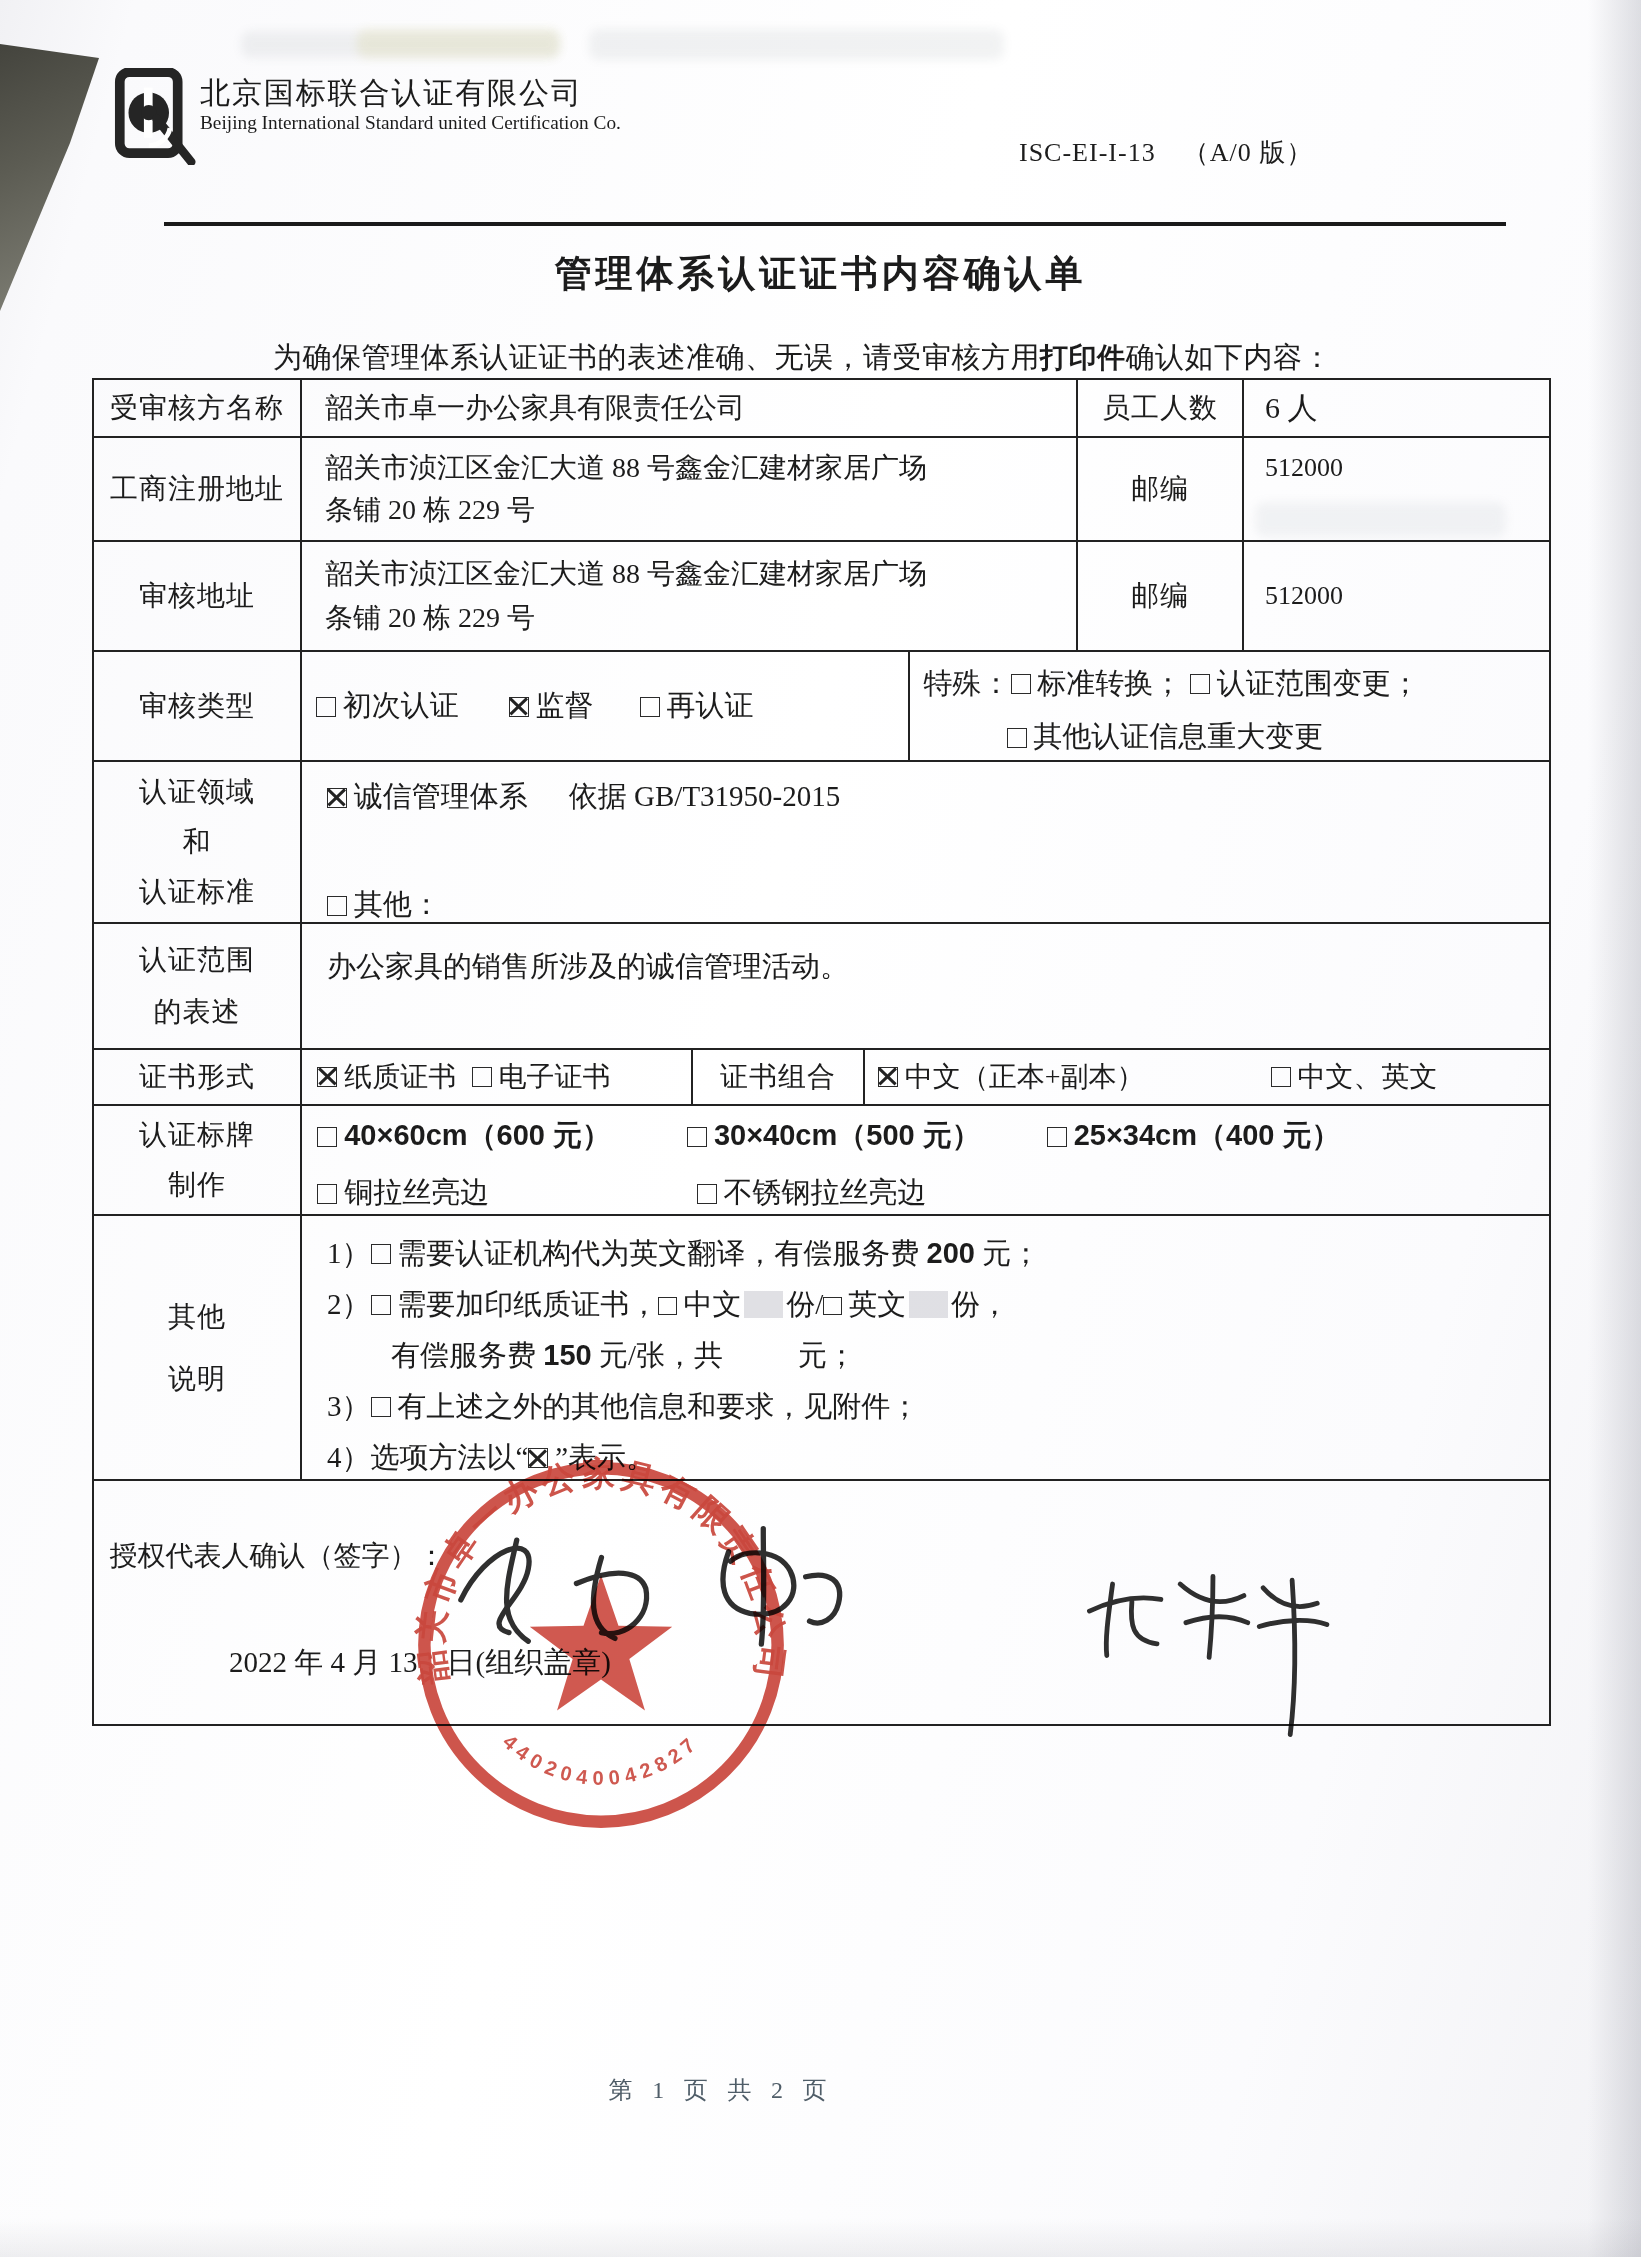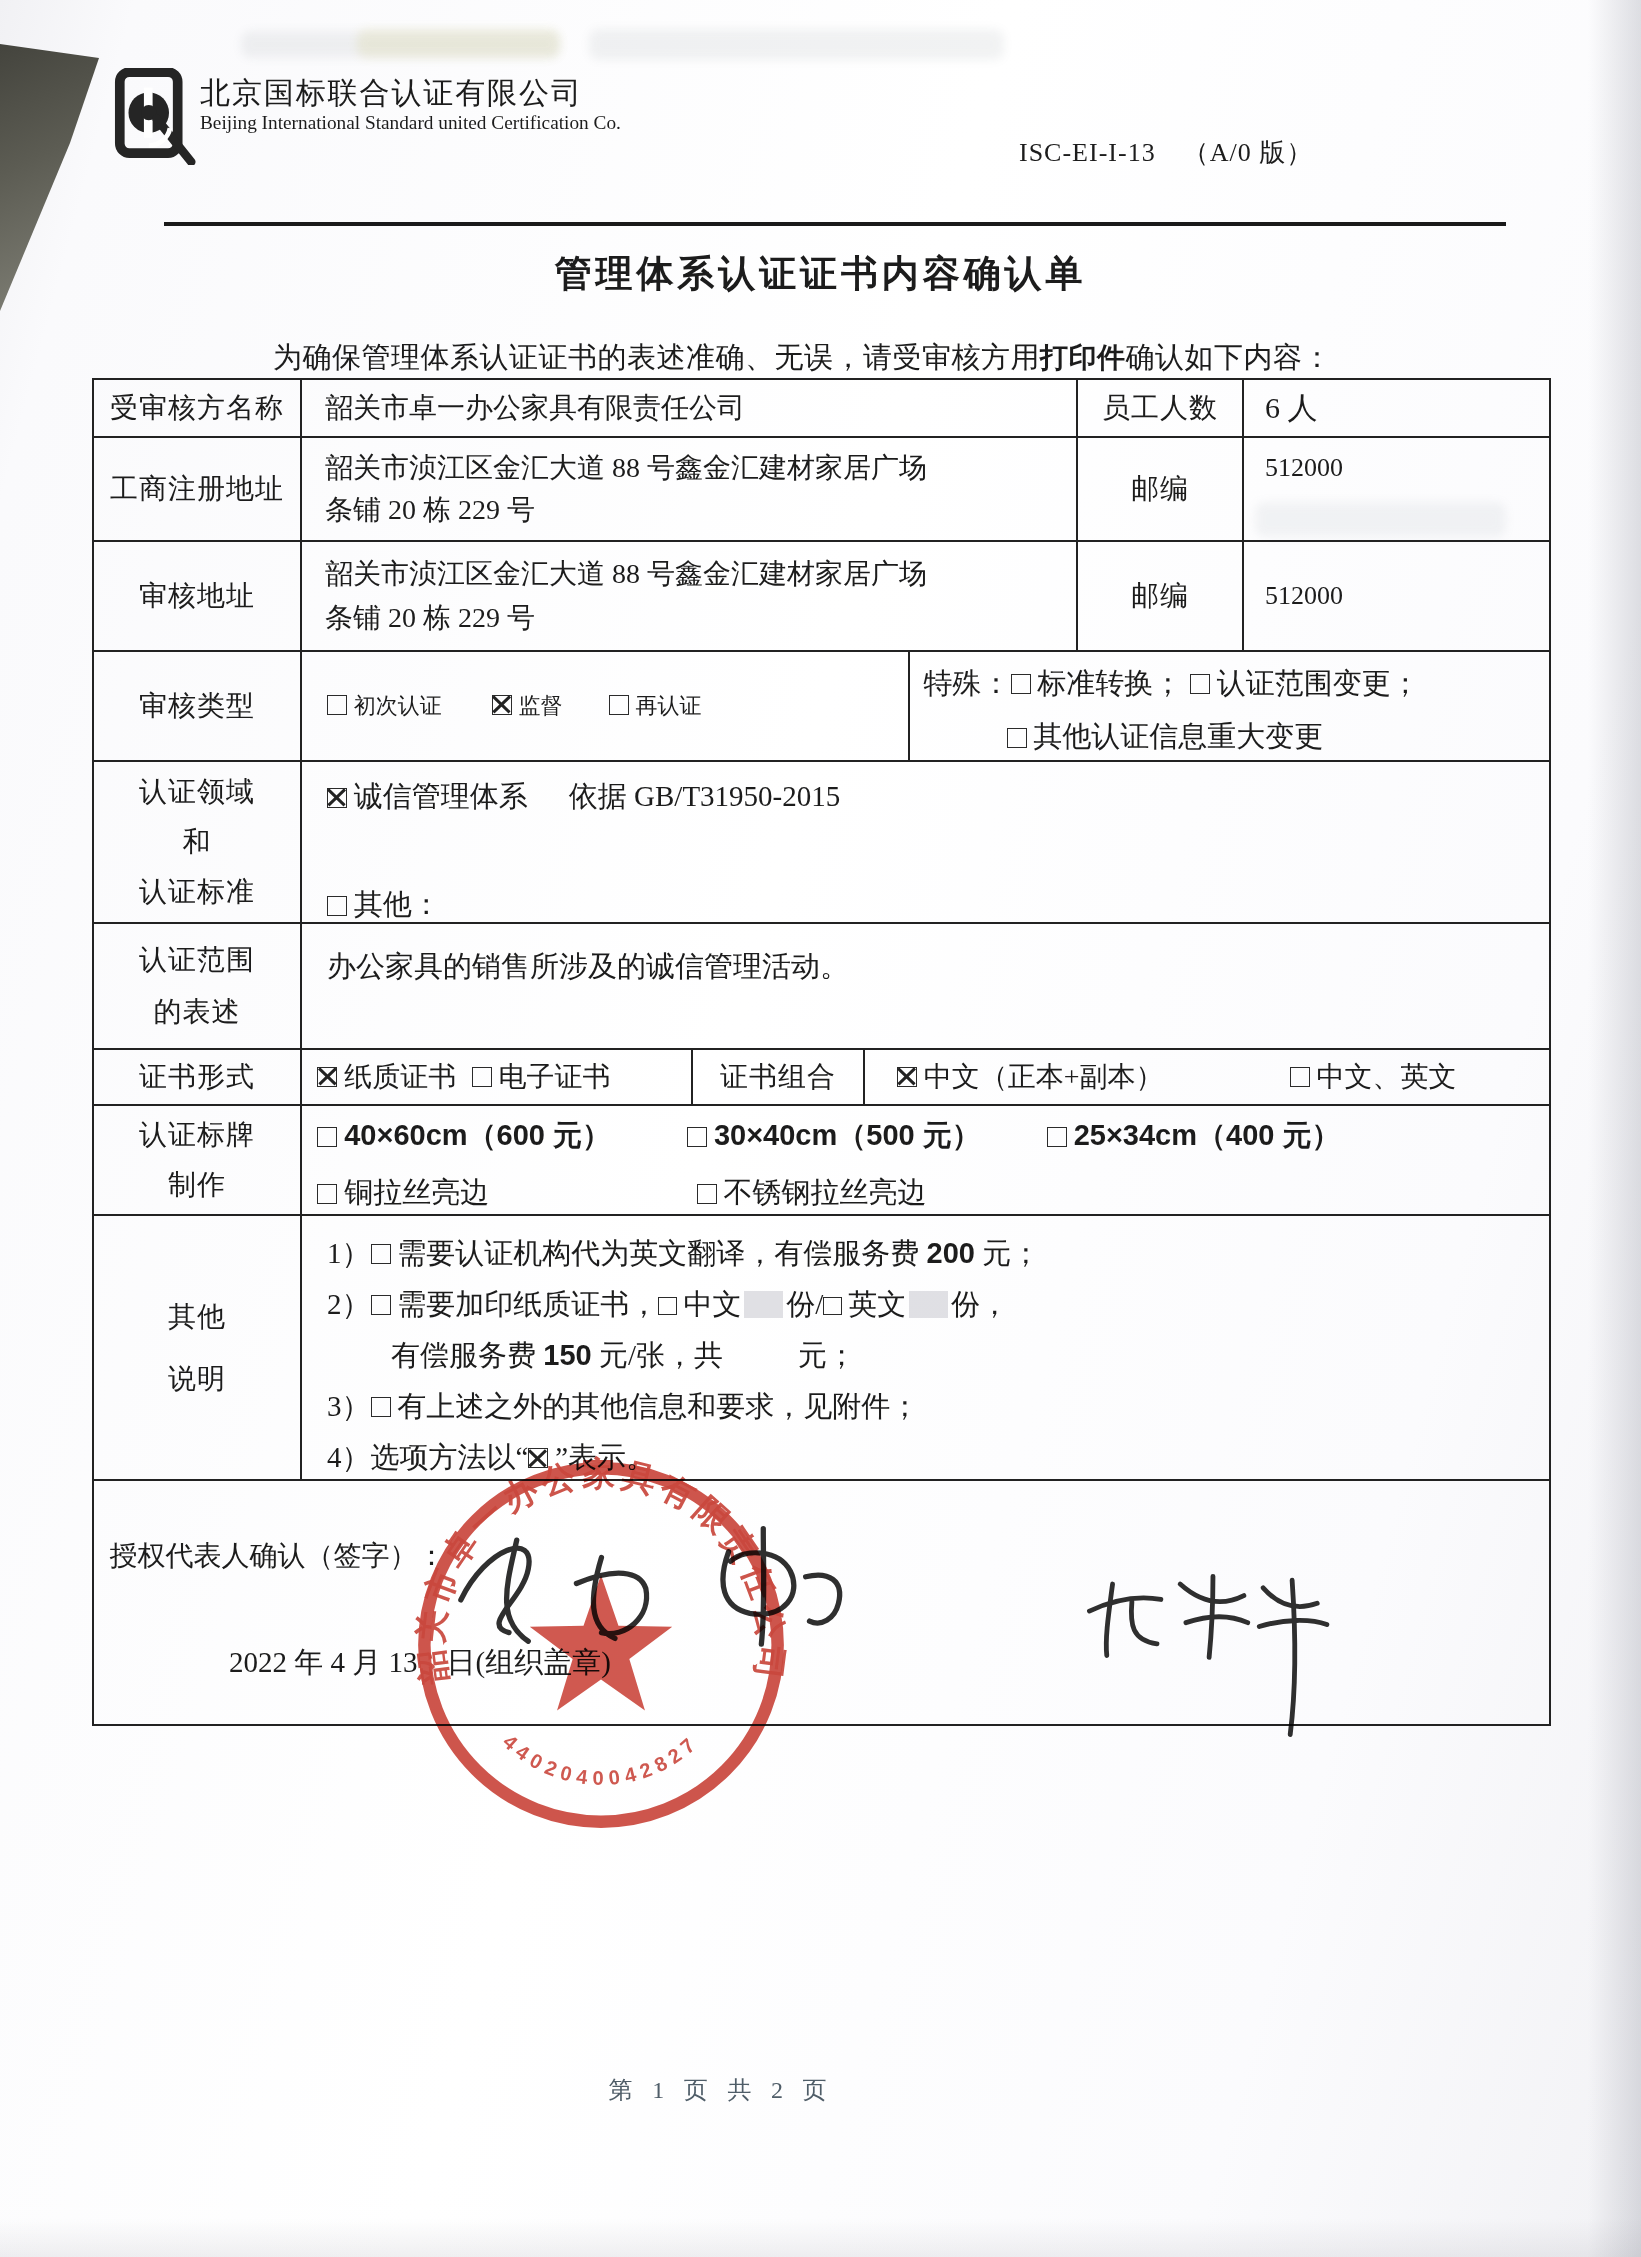--- a/index.html
+++ b/index.html
@@ -107,21 +107,21 @@
       <div class="c cell-txt" style="flex:1;padding:9.7px 9.7px 9.7px 23px;display:flex;flex-direction:column;justify-content:space-around">
         <span>韶关市浈江区金汇大道 88 号鑫金汇建材家居广场</span>
         <span>条铺 20 栋 229 号</span>
       </div>
       <div class="c lab" style="flex:0 0 166px">邮编</div>
       <div class="c vcenter" style="flex:0 0 307px;padding-left:21px;font-size:26px">512000</div>
     </div>
 
     <div class="trow" style="height:108px">
       <div class="c lab">审核类型</div>
-      <div class="c vcenter cell-txt" style="flex:0 0 608px;padding-left:25px;font-size:22px">
+      <div class="c vcenter cell-txt" style="flex:0 0 608px;padding-left:14px;font-size:29px">
         <span><span class="cb"></span><span>初次认证</span></span>
         <span class="gap" style="width:50px"></span>
         <span><span class="cb checked"></span><span>监督</span></span>
         <span class="gap" style="width:46px"></span>
         <span><span class="cb"></span><span>再认证</span></span>
       </div>
       <div class="c cell-txt" style="flex:1;padding:11.6px 5.8px 0 13.5px;font-size:29px">
         <div><span>特殊：</span><span class="cb"></span><span>标准转换；</span><span class="gap" style="width:7.7px"></span><span class="cb"></span><span>认证范围变更；</span></div>
         <div style="margin:13.5px 0 0 83px"><span class="cb"></span><span>其他认证信息重大变更</span></div>
       </div>
@@ -150,21 +150,21 @@
     <div class="trow" style="height:54px">
       <div class="c lab">证书形式</div>
       <div class="c vcenter cell-txt" style="flex:0 0 391px;padding-left:15.4px;font-size:28px">
         <span class="cb checked"></span>
           <span>纸质证书</span>
         <span class="gap" style="width:15.4px"></span>
         <span class="cb"></span>
           <span>电子证书</span>
       </div>
       <div class="c lab" style="flex:0 0 172px">证书组合</div>
-      <div class="c vcenter cell-txt" style="flex:1;padding-left:32px;font-size:28px">
+      <div class="c vcenter cell-txt" style="flex:1;padding-left:13px;font-size:28px">
         <span class="cb checked"></span>
           <span>中文（正本+副本）</span>
         <span class="gap" style="width:126px"></span>
         <span class="cb"></span>
           <span>中文、英文</span>
       </div>
     </div>
 
     <div class="trow" style="height:108px">
       <div class="c lab" style="line-height:50px">

